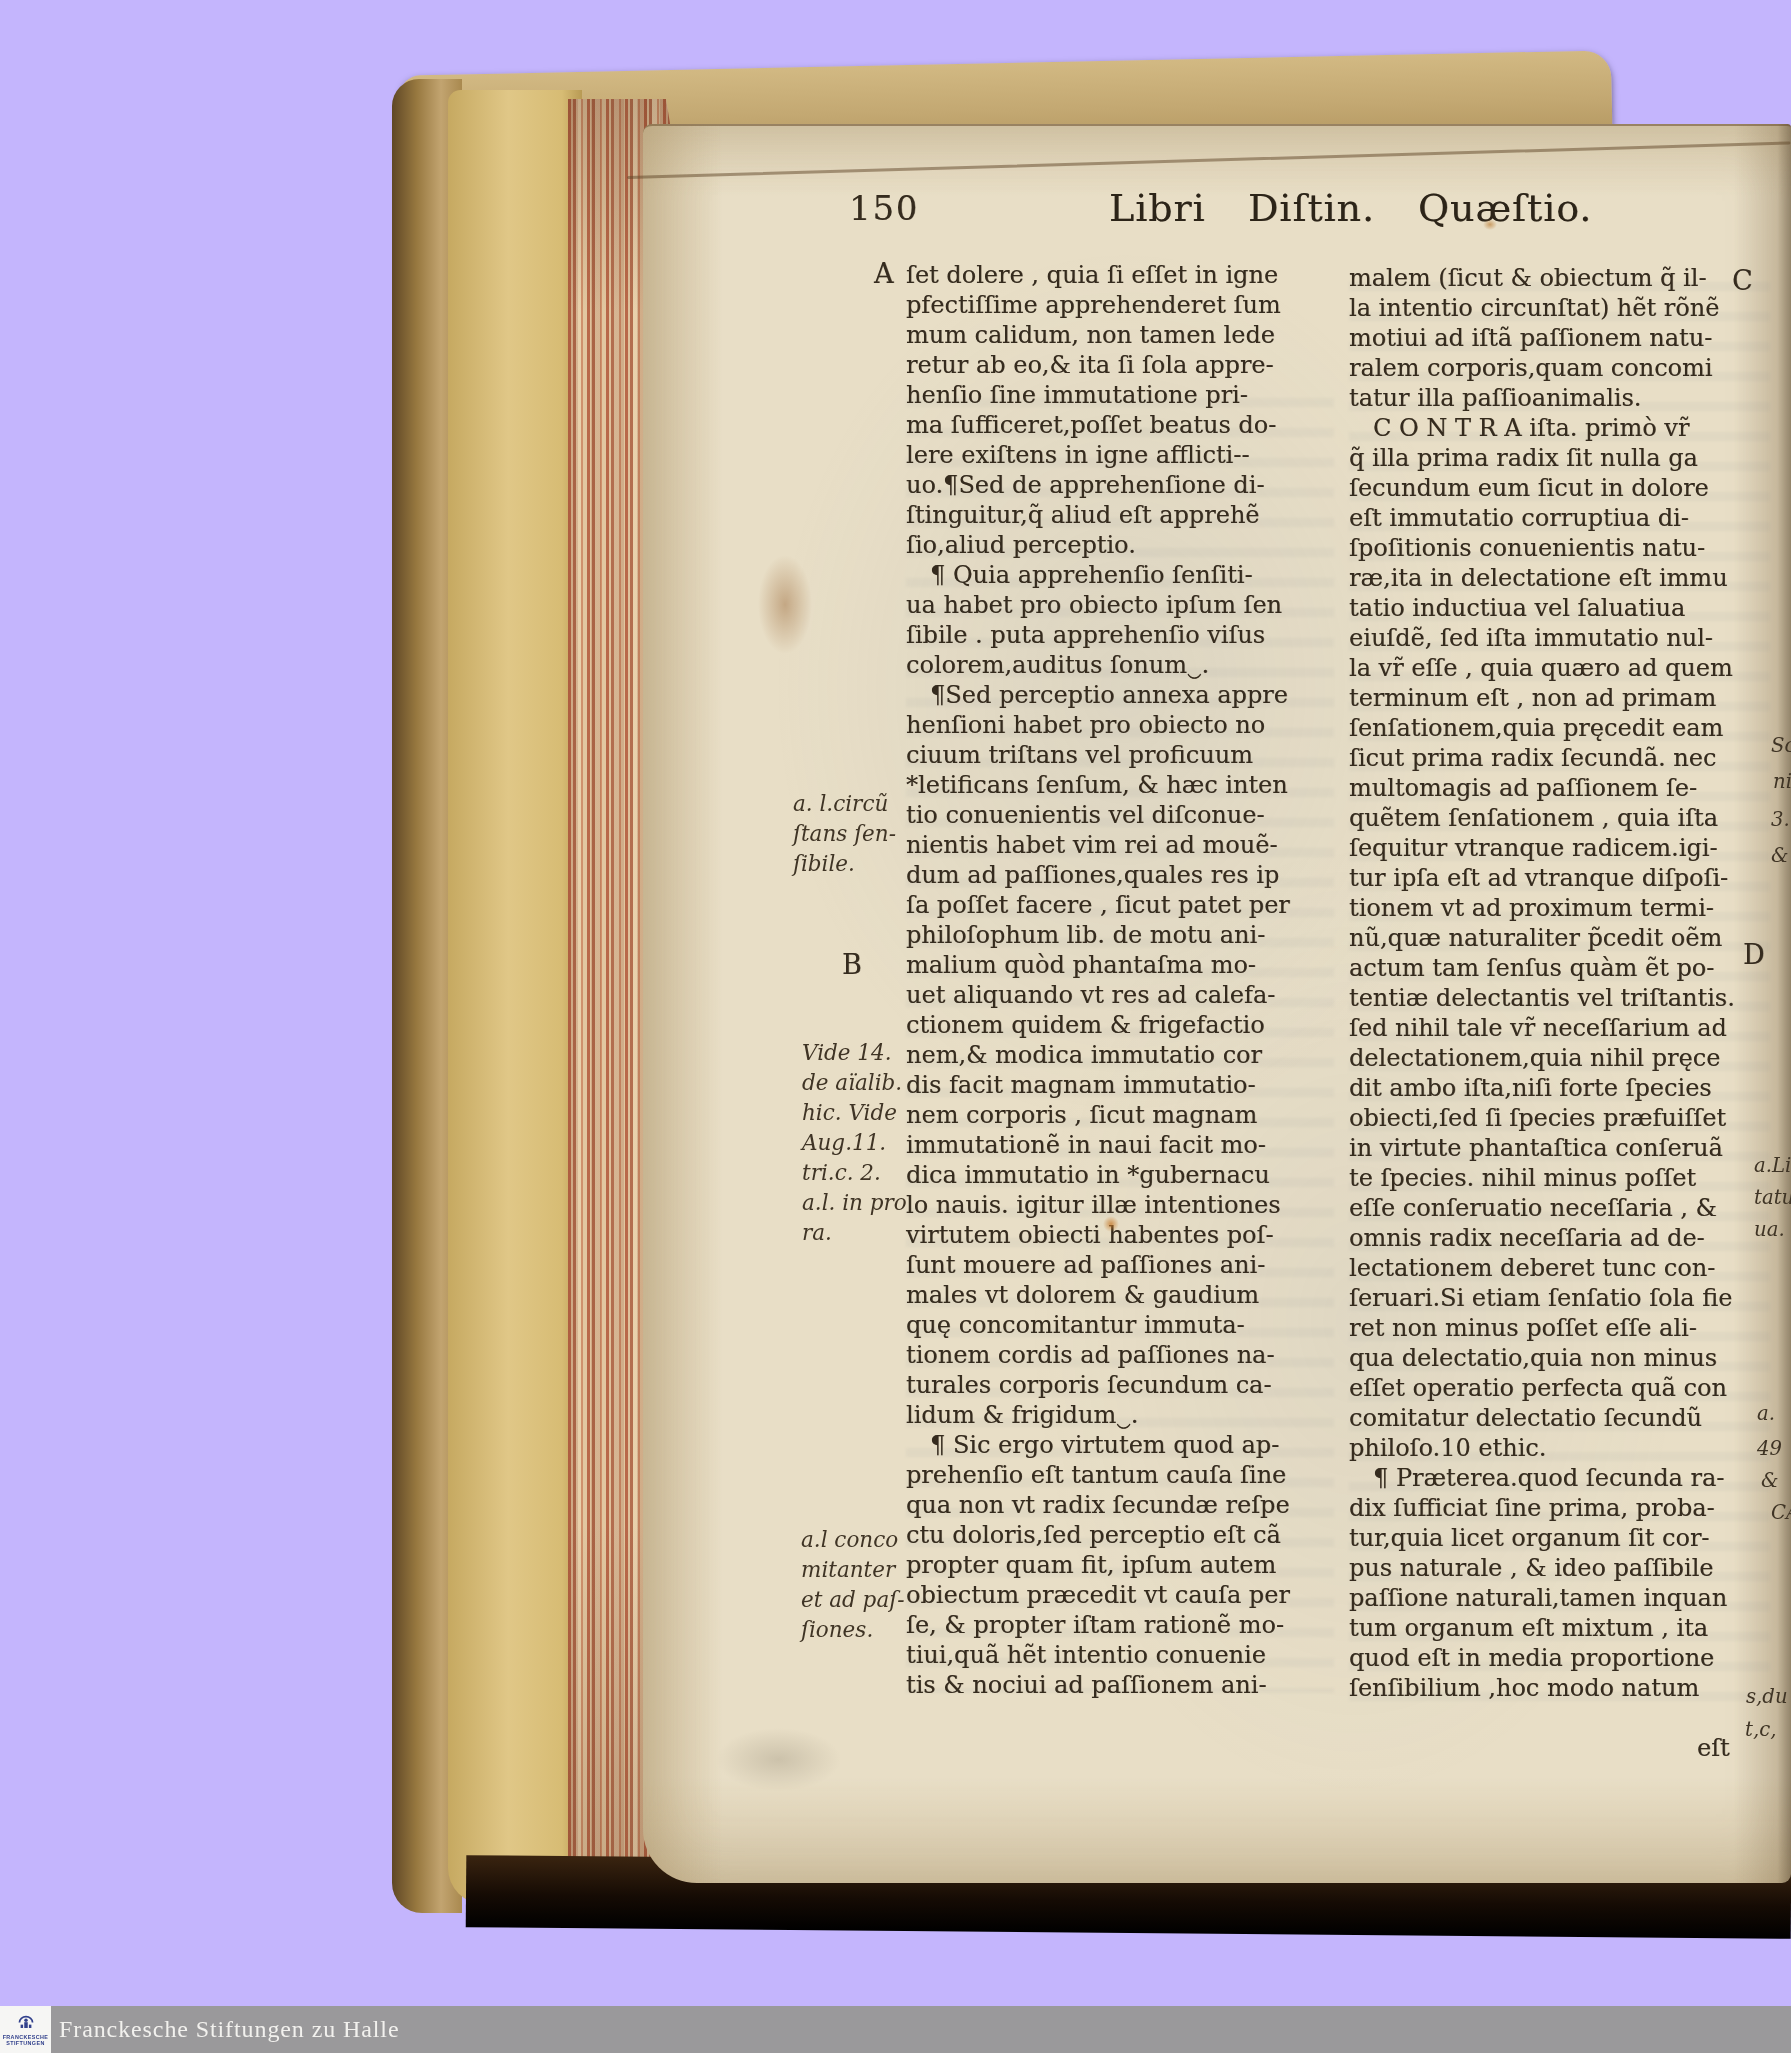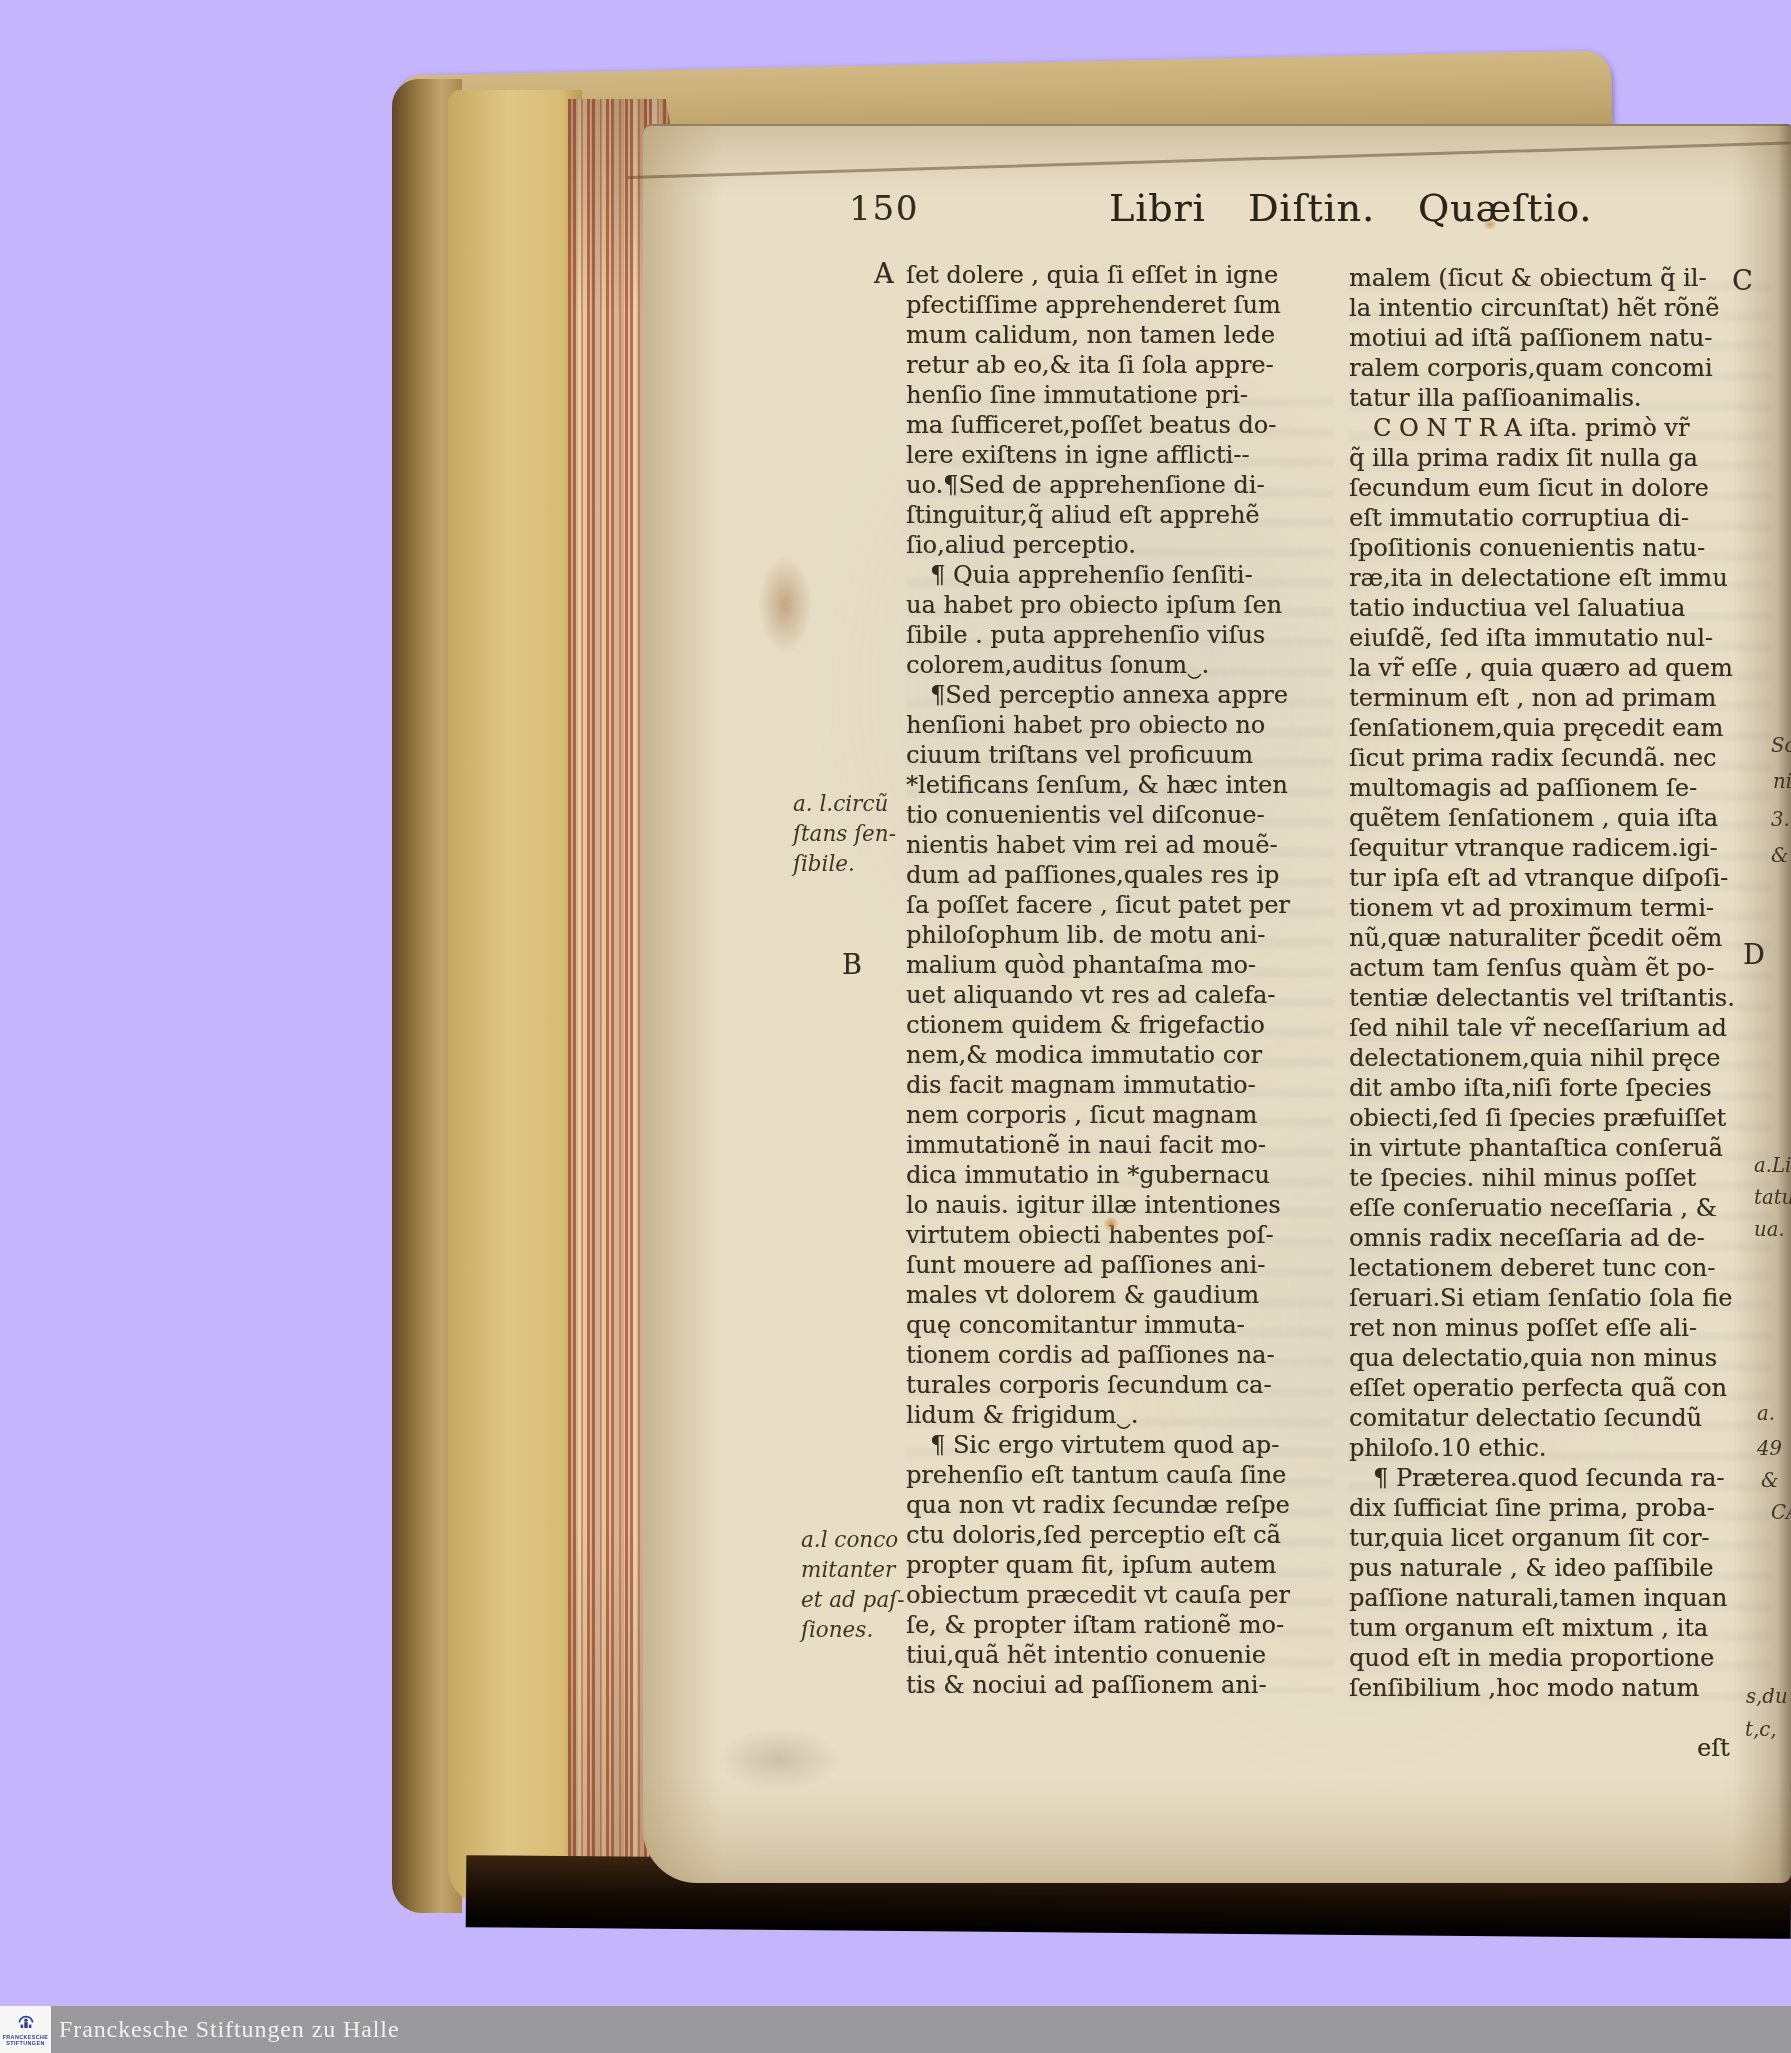--- a/index.html
+++ b/index.html
@@ -255,20 +255,29 @@
         <div class="line">tum organum eſt mixtum , ita</div>
         <div class="line">quod eſt in media proportione</div>
         <div class="line">ſenſibilium ,hoc modo natum</div>
       </div>
 
     <div class="mnote-group mg1">
         <div class="line">a. l.circũ</div>
         <div class="line">ſtans ſen-</div>
         <div class="line">ſibile.</div>
       </div>
+    <div class="mnote-group mg2">
+        <div class="line">Vide 14.</div>
+        <div class="line">de aïalib.</div>
+        <div class="line">hic. Vide</div>
+        <div class="line">Aug.11.</div>
+        <div class="line">tri.c. 2.</div>
+        <div class="line">a.l. in pro</div>
+        <div class="line">ra.</div>
+      </div>
     <div class="mnote-group mg3">
         <div class="line">a.l conco</div>
         <div class="line">mitanter</div>
         <div class="line">et ad paſ-</div>
         <div class="line">ſiones.</div>
       </div>
 
     <span class="rfrag" style="left:1771px;top:734px;">Sc</span>
     <span class="rfrag" style="left:1773px;top:770px;">ni</span>
     <span class="rfrag" style="left:1771px;top:808px;">3.</span>

